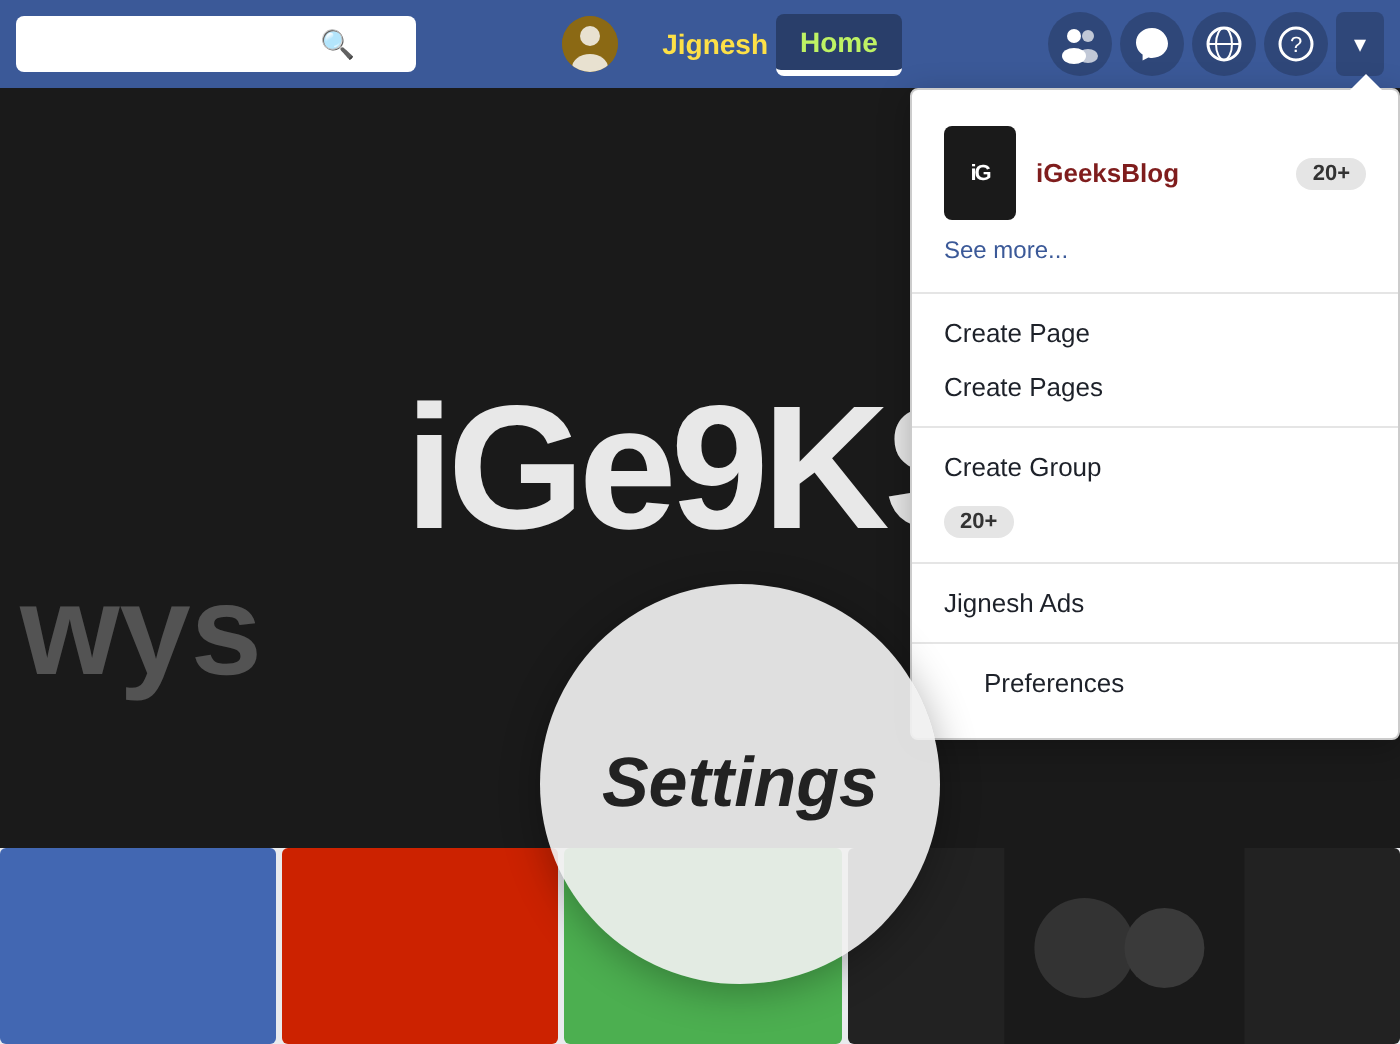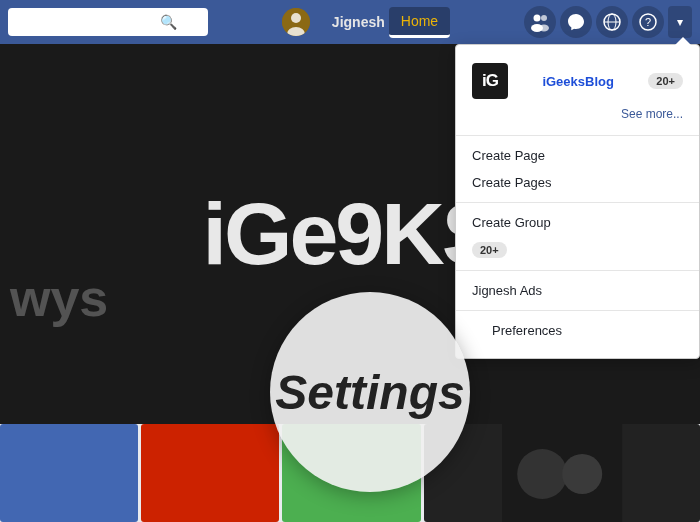--- a/index.html
+++ b/index.html
@@ -41,21 +41,21 @@
       flex: 1;
       display: flex;
       align-items: center;
       justify-content: center;
       gap: 4px;
     }
     .user-info {
       display: flex;
       align-items: center;
       gap: 22px;
-      color: #e5e5e5;
+      color: #fde047;
       font-weight: bold;
       font-size: 14px;
       cursor: pointer;
       justify-content: center;
     }
     .user-avatar {
       width: 28px;
       height: 28px;
       border-radius: 50%;
       background: #8b6914;
@@ -63,25 +63,25 @@
       display: flex;
       align-items: center;
       justify-content: center;
       font-size: 12px;
       color: #fff;
       font-weight: bold;
     }
     .nav-btn {
       background: rgba(0,0,0,0.2);
       border: none;
-      color: #eab308;
+      color: #bef264;
       padding: 6px 12px;
       border-radius: 4px;
       font-size: 14px;
-      font-weight: normal;
+      font-weight: bold;
       cursor: pointer;
     }
     .nav-btn.active {
       background: rgba(0,0,0,0.3);
       border-bottom: 3px solid #fff;
     }
     .nav-icons {
       display: flex;
       align-items: center;
       gap: 4px;
@@ -226,38 +226,37 @@
     }
 
     .page-entry {
       display: flex;
       align-items: center;
       padding: 4px 16px;
       gap: 10px;
     }
     .page-icon {
       width: 36px;
-      height: 36px;
+      height: 47px;
       border-radius: 4px;
       background: #1a1a1a;
       display: flex;
       align-items: center;
       justify-content: center;
       color: #fff;
-      font-size: 17px;
+      font-size: 11px;
       font-weight: bold;
       flex-shrink: 0;
       letter-spacing: -1px;
     }
     .page-name {
       flex: 1;
       font-size: 13px;
       font-weight: bold;
-      color: #1d4ed8;
-      text-align: center;
+      color: #7f1d1d;
     }
     .page-badge {
       background: #e5e5e5;
       color: #333;
       border-radius: 10px;
       padding: 2px 8px;
       font-size: 11px;
       font-weight: bold;
     }
 
@@ -268,41 +267,40 @@
       text-transform: uppercase;
       letter-spacing: 0.5px;
     }
     .see-more {
       display: block;
       padding: 4px 16px 8px;
       font-size: 12px;
       color: #3b5998;
       cursor: pointer;
       text-decoration: none;
-      text-align: right;
     }
 
     
     .settings-circle {
       position: absolute;
       bottom: 30px;
       left: 50%;
       transform: translateX(-80px);
       width: 200px;
       height: 200px;
       border-radius: 50%;
       background: rgba(240,240,240,0.92);
       display: flex;
       align-items: center;
       justify-content: center;
       box-shadow: 0 4px 20px rgba(0,0,0,0.3);
       z-index: 150;
     }
     .settings-label {
-      font-size: 48px;
+      font-size: 35px;
       font-weight: bold;
       color: #222;
       font-style: italic;
     }
   </style>
 </head>
 <body>
 
 <div class="navbar">
   <div class="search-bar">
@@ -404,21 +402,21 @@
         <span class="menu-item-label">Preferences</span>
       </div>
     </div>
   </div>
 </div>
 
 <div class="main-content">
 
   <div class="cover-area">
     <div style="font-size:88px;font-weight:900;color:#fff;letter-spacing:-3px;opacity:0.9;font-family:Arial Black,sans-serif;">iGe9KS</div>
-    <div style="position:absolute;bottom:96px;left:10px;font-size:52px;font-weight:900;color:rgba(255,255,255,0.25);font-family:Arial Black,sans-serif;">wys</div>
+    <div style="position:absolute;bottom:72px;left:10px;font-size:64px;font-weight:900;color:rgba(255,255,255,0.25);font-family:Arial Black,sans-serif;">wys</div>
   </div>
 
   <div class="action-bar">
     <button class="action-btn">
       <span>↗</span>
       <span>Share</span>
     </button>
     <button class="action-btn-more">•••</button>
     <button class="like-btn">Like</button>
   </div>

